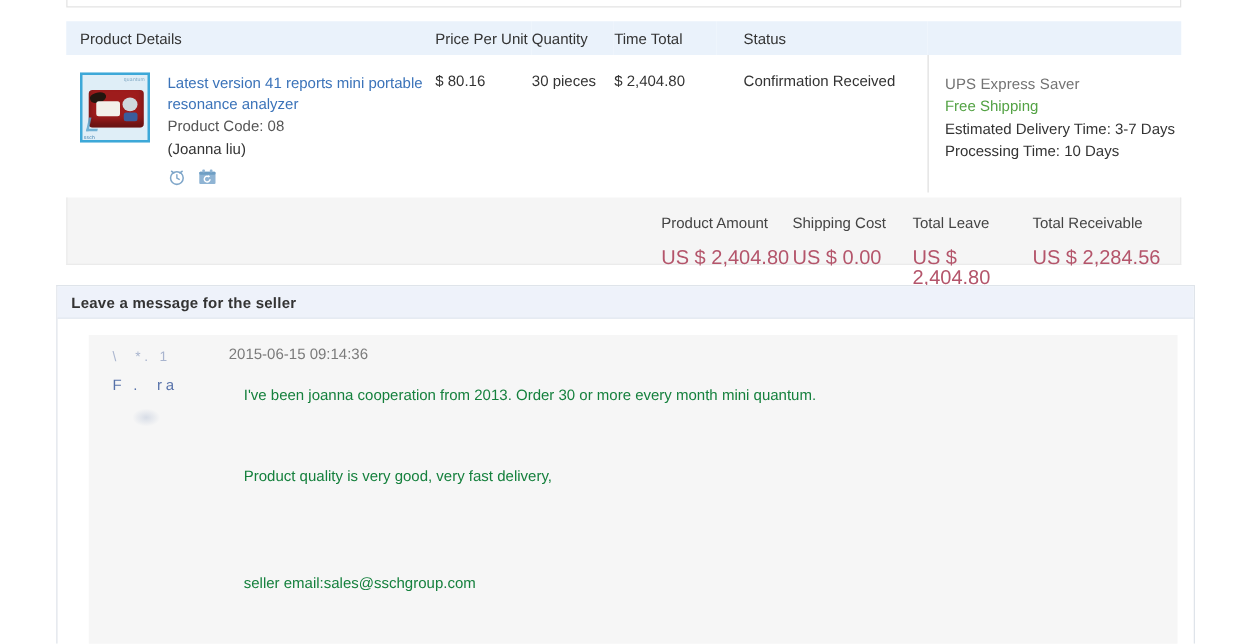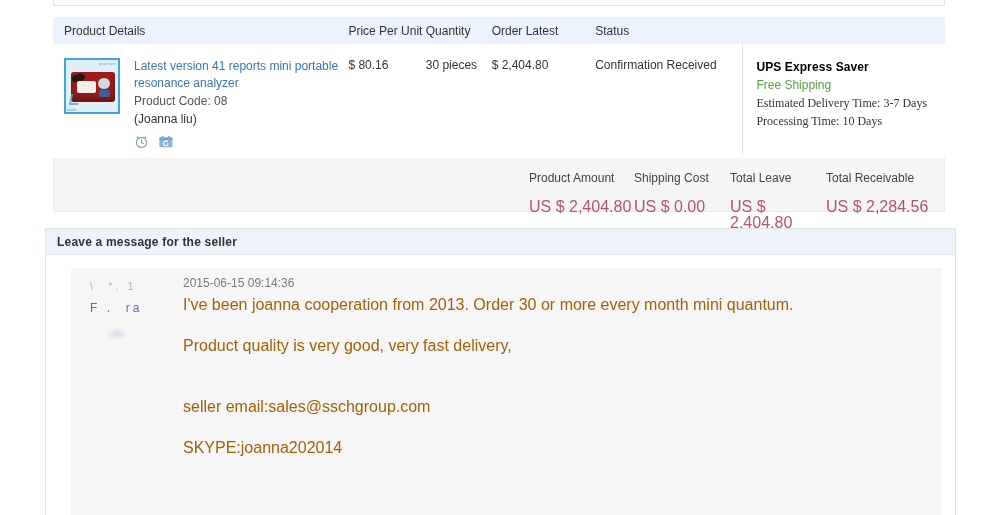--- a/index.html
+++ b/index.html
@@ -174,23 +174,23 @@
     gap: 9px;
     align-items: center;
   }
   .ico { cursor: pointer; display: block; }
 
   .ship-cell {
     border-left: 1px solid #e0e0e0;
     padding: 14px 0 16px 13px !important;
     line-height: 18px;
   }
-  .ship-title { font-weight: bold; color: #000000; letter-spacing: .1px; }
+  .ship-title { font-weight: normal; color: #737373; letter-spacing: .1px; }
   .ship-free { color: #53a244; }
-  .ship-line { color: #333; font-family: Liberation Serif, serif; }
+  .ship-line { color: #333; }
 
   
   .totals {
     position: absolute;
     left: 53px;
     top: 158px;
     width: 892px;
     height: 54px;
     background: #f5f5f5;
     border: 1px solid #ebebeb;
@@ -296,44 +296,44 @@
     color: #444;
     font-size: 12px;
     line-height: 21px;
   }
   .msg-time {
     color: #7b7b7b;
     font-size: 12px;
     line-height: 22px;
   }
   .msg-para {
-    color: #a16207;
-    font-size: 16px;
+    color: #15803d;
+    font-size: 12px;
     line-height: 21px;
-    margin: 0;
+    margin: 12px;
   }
   .gap-1 { height: 20px; }
   .gap-2 { height: 20px; }
   .gap-3 { height: 20px; }
   .gap-4 { height: 20px; }
 </style>
 </head>
 <body>
 
 <div class="page">
 
   <div class="top-stub"></div>
 
   <table class="order-table">
     <tbody>
         <tr class="thead-row">
       <td class="col-prod">Product Details</td>
       <td class="col-price">Price Per Unit</td>
       <td class="col-qty">Quantity</td>
-      <td class="col-total">Order Latest</td>
+      <td class="col-total">Time Total</td>
       <td class="col-status">Status</td>
       <td class="col-ship"></td>
     </tr>
 
     <tr class="body-row">
       <td class="col-prod">
         <div class="prod-cell">
           <div class="thumb">
             <div class="case"></div>
             <div class="dev3"></div>

